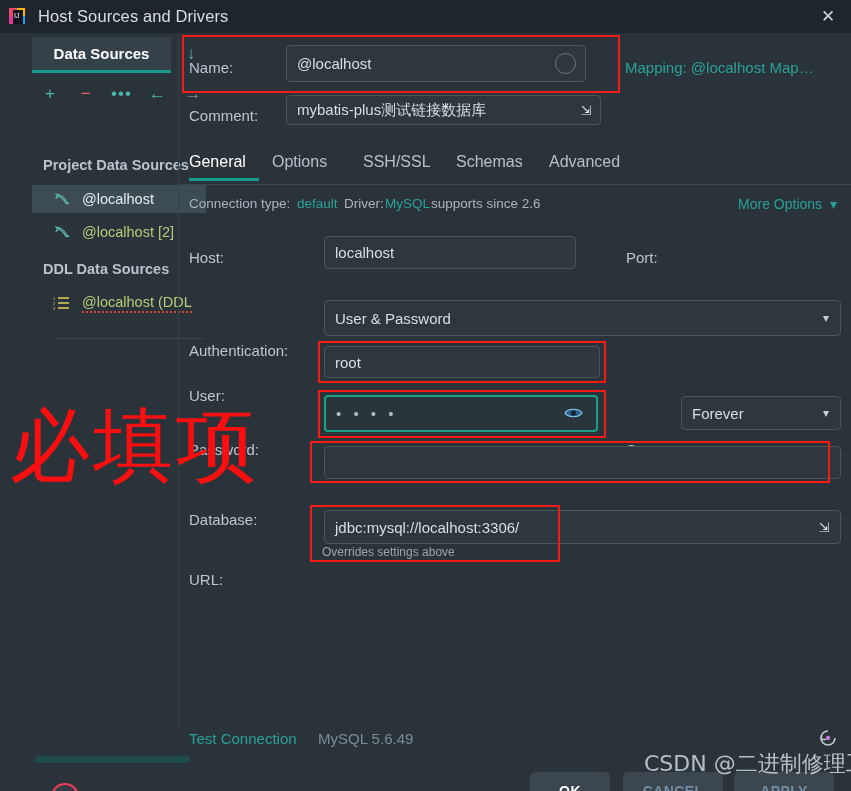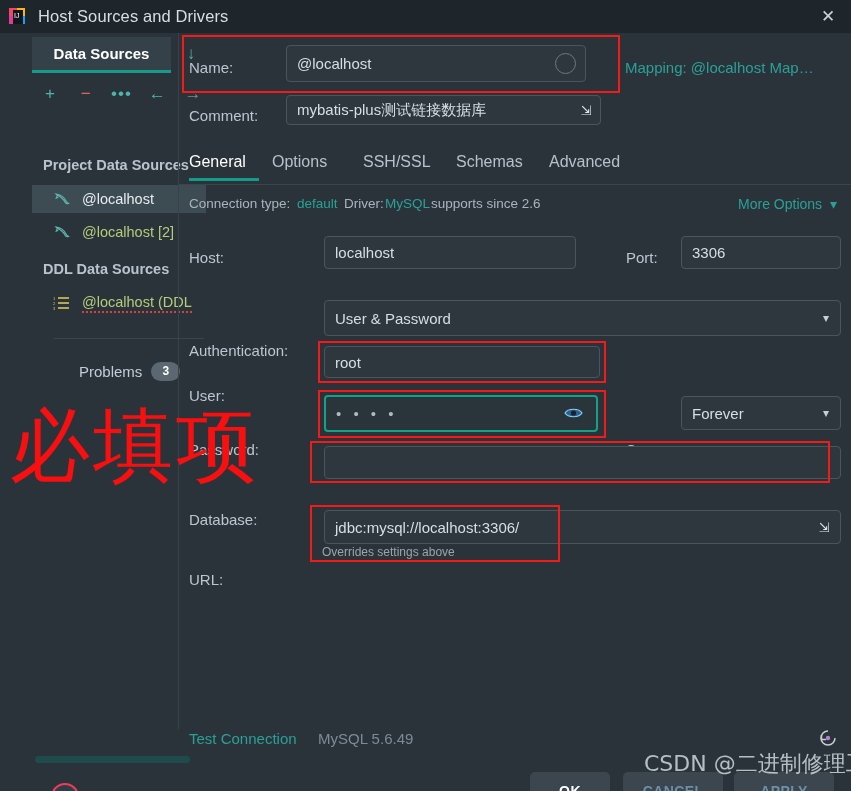--- a/index.html
+++ b/index.html
@@ -224,24 +224,20 @@
             <text x="0" y="9.5">2</text>
             <text x="0" y="14.5">3</text>
         </g>
       </svg>
     </span>
     <span class="ds-label lbl-ddl">@localhost (DDL</span>
   </div>
 
   <div id="side-divider"></div>
 
-  <div id="problems-row">
-    <span id="problems-label">Problems</span>
-    <span id="problems-badge">3</span>
-  </div>
 
   <div id="side-hscroll"></div>
 
   <div id="help-btn">?</div>
 </div>
 
 <div id="vsplit"></div>
 
 <div id="main">
 
@@ -279,23 +275,20 @@
       <span>More Options</span>
       <span style="margin-left:4px;">▾</span>
     </span>
   </div>
 
   <span class="fld-label" id="host-label">Host:</span>
   <div class="inp" id="host-input">
     <span>localhost</span>
   </div>
   <span class="fld-label" id="port-label">Port:</span>
-  <div class="inp" id="port-input">
-    <span>3306</span>
-  </div>
 
   <span class="fld-label" id="auth-label">Authentication:</span>
   <div class="inp" id="auth-select">
     <span>User &amp; Password</span>
     <span class="chev">▾</span>
   </div>
 
   <span class="fld-label" id="user-label">User:</span>
   <div class="inp" id="user-input">
     <span>root</span>

